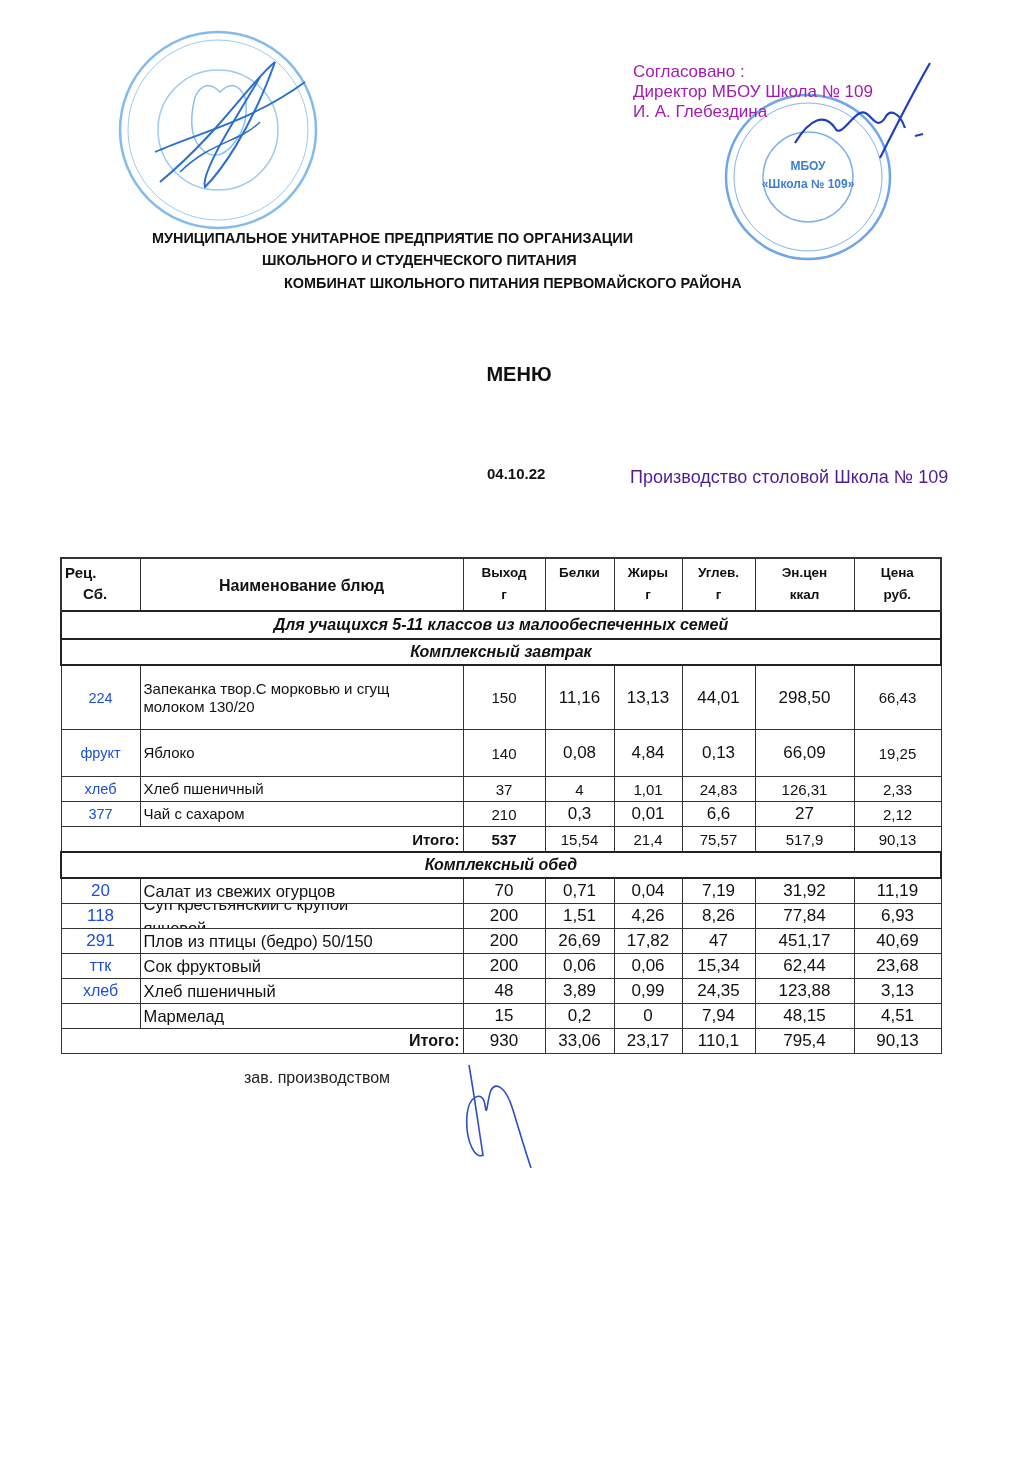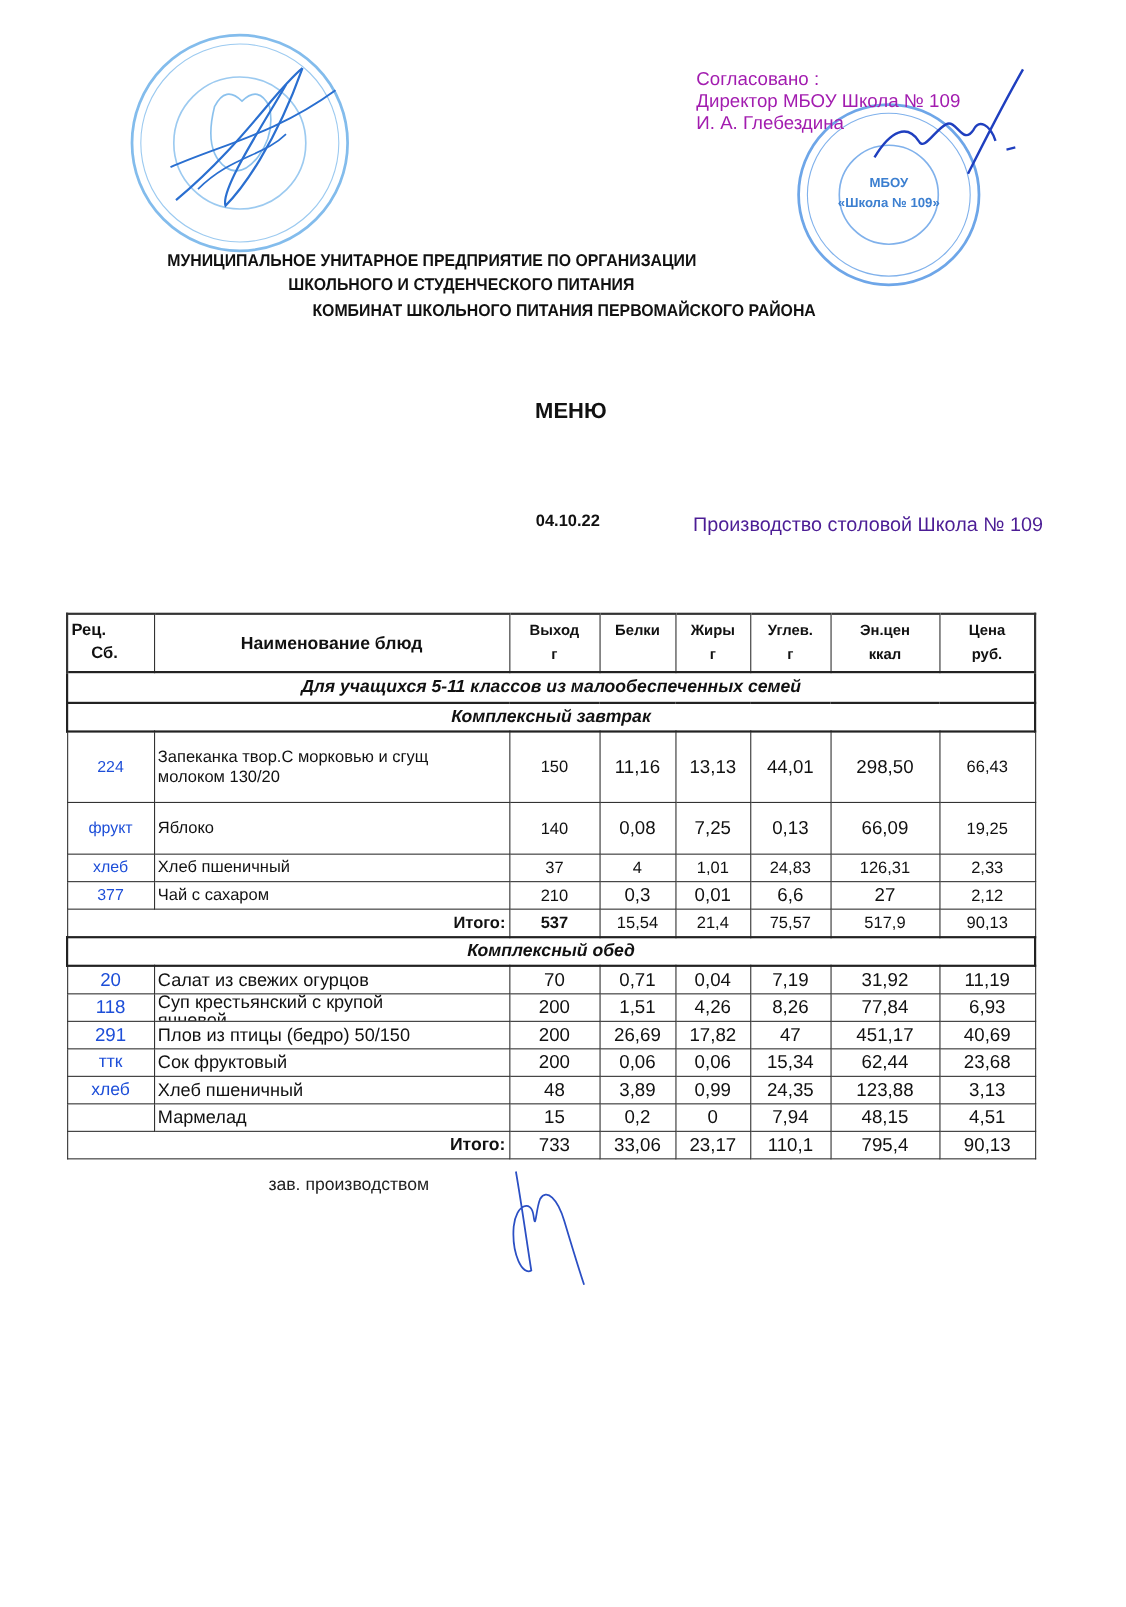--- a/index.html
+++ b/index.html
@@ -154,21 +154,21 @@
       <td class="num big">13,13</td>
       <td class="num big">44,01</td>
       <td class="num big">298,50</td>
       <td class="num">66,43</td>
     </tr>
     <tr class="r-mid">
       <td class="rec">фрукт</td>
       <td class="name">Яблоко</td>
       <td class="num">140</td>
       <td class="num big">0,08</td>
-      <td class="num big">7,25</td>
+      <td class="num big">4,84</td>
       <td class="num big">0,13</td>
       <td class="num big">66,09</td>
       <td class="num">19,25</td>
     </tr>
     <tr class="r">
       <td class="rec">хлеб</td>
       <td class="name">Хлеб пшеничный</td>
       <td class="num">37</td>
       <td class="num">4</td>
       <td class="num">1,01</td>
@@ -206,21 +206,21 @@
       <td class="num big">70</td>
       <td class="num big">0,71</td>
       <td class="num big">0,04</td>
       <td class="num big">7,19</td>
       <td class="num big">31,92</td>
       <td class="num big">11,19</td>
     </tr>
     <tr class="r">
       <td class="rec" style="font-size:17px">118</td>
       <td class="name-clip" style="font-size:16.5px">
-        <div class="wrap" style="justify-content:flex-end;line-height:17px;height:24px">
+        <div class="wrap" style="justify-content:space-between;line-height:17px;height:24px">
           <div style="margin-top:-8px">Суп крестьянский с крупой</div>
           <div style="margin-bottom:-9px">ячневой</div>
         </div>
       </td>
       <td class="num big">200</td>
       <td class="num big">1,51</td>
       <td class="num big">4,26</td>
       <td class="num big">8,26</td>
       <td class="num big">77,84</td>
       <td class="num big">6,93</td>
@@ -260,21 +260,21 @@
       <td class="name" style="font-size:16.5px">Мармелад</td>
       <td class="num big">15</td>
       <td class="num big">0,2</td>
       <td class="num big">0</td>
       <td class="num big">7,94</td>
       <td class="num big">48,15</td>
       <td class="num big">4,51</td>
     </tr>
     <tr class="r">
       <td colspan="2" class="total-label" style="font-size:16px">Итого:</td>
-      <td class="num big">733</td>
+      <td class="num big">930</td>
       <td class="num big">33,06</td>
       <td class="num big">23,17</td>
       <td class="num big">110,1</td>
       <td class="num big">795,4</td>
       <td class="num big">90,13</td>
     </tr>
   </tbody>
 </table>
 
 <div class="abs footer">зав. производством</div>

